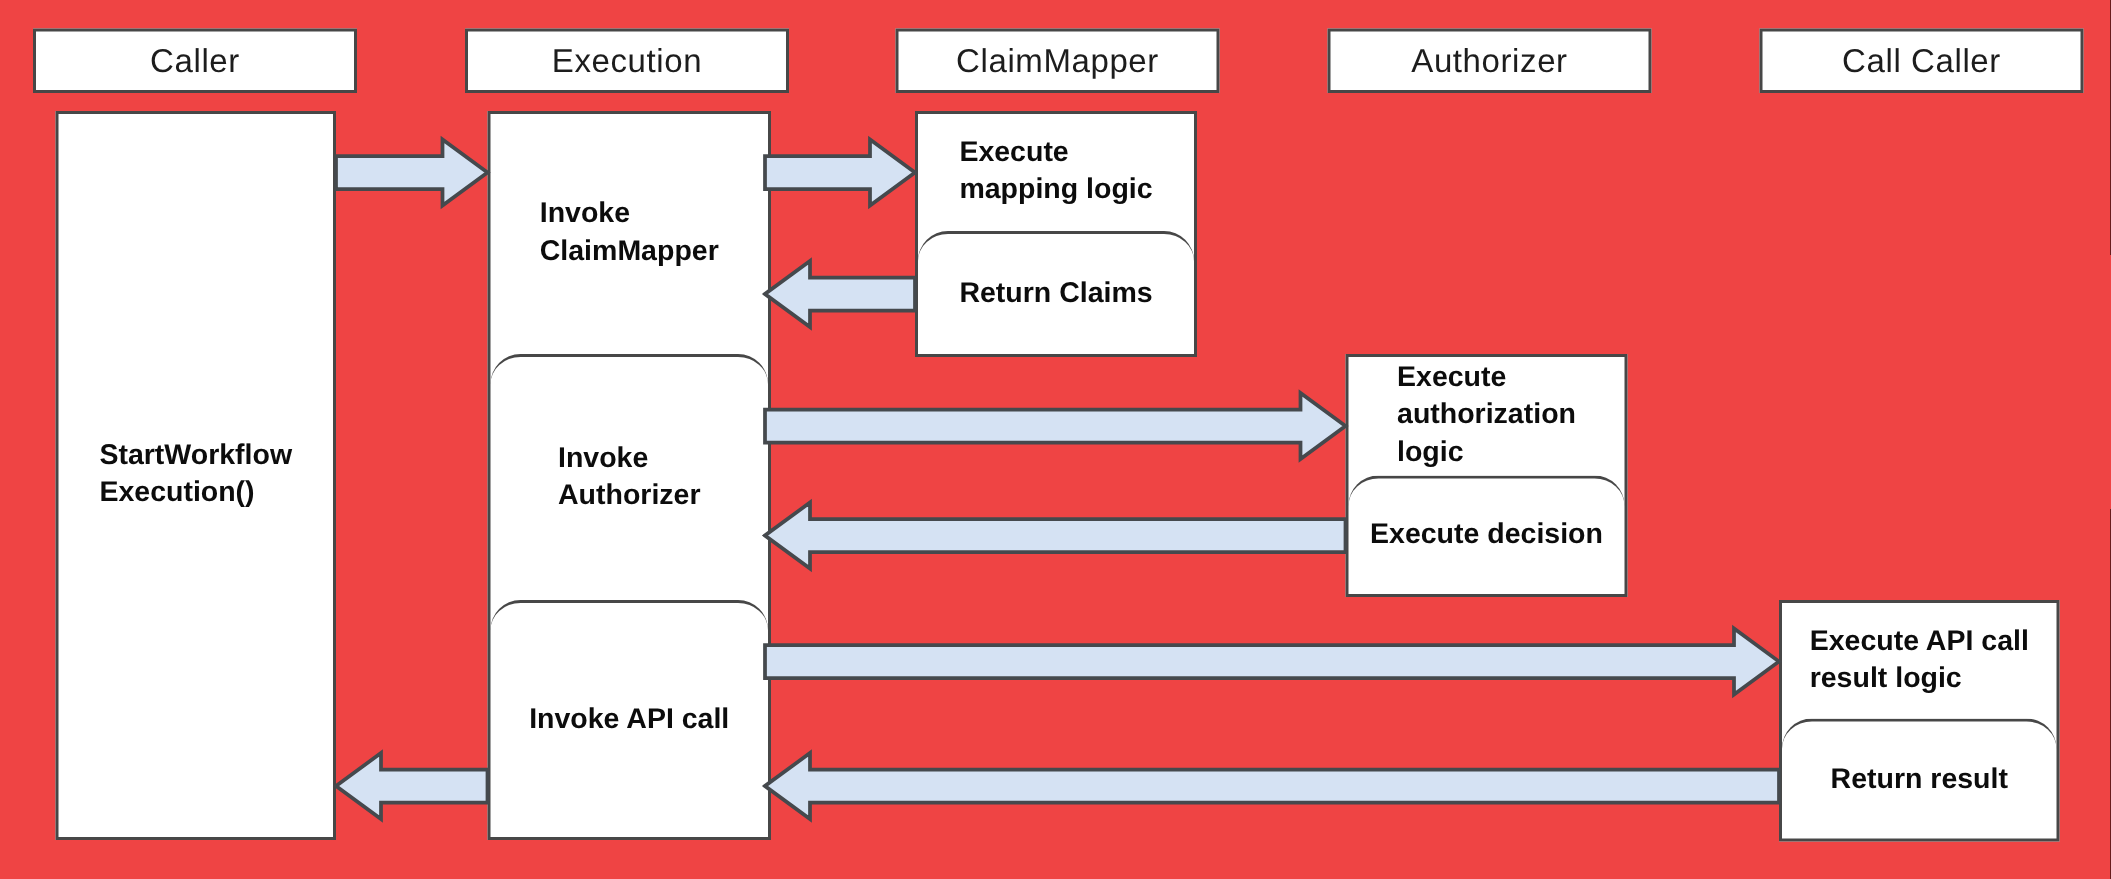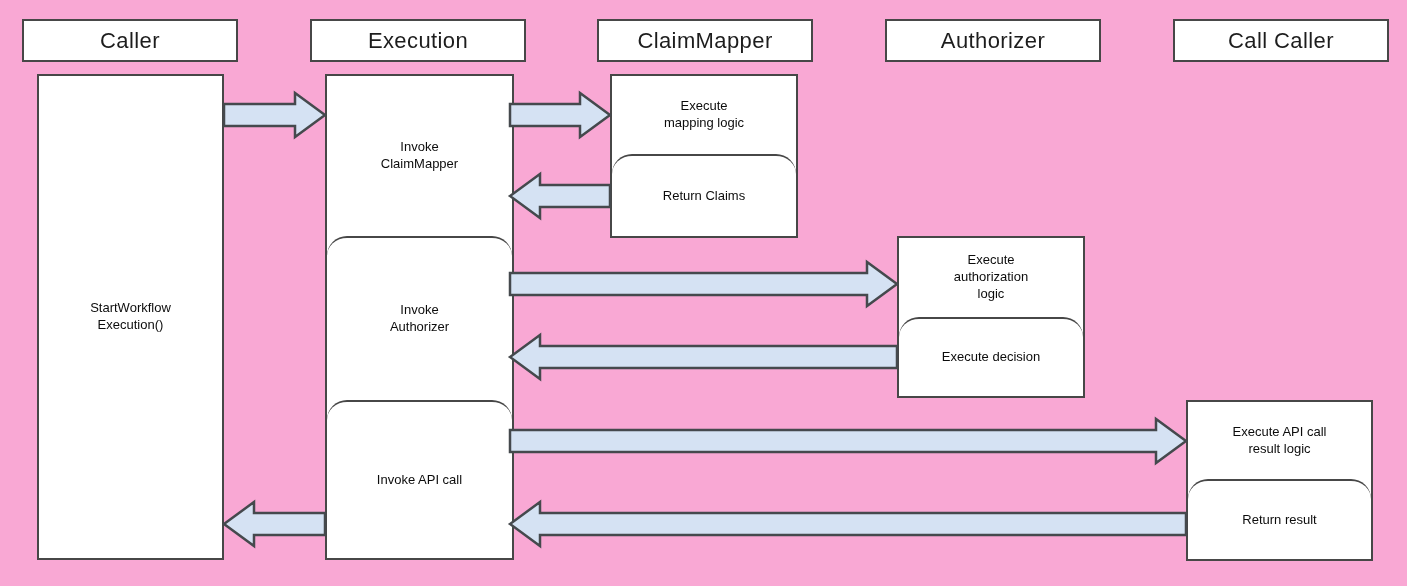--- a/index.html
+++ b/index.html
@@ -5,21 +5,21 @@
   html, body {
     margin: 0;
     padding: 0;
     background: #000000;
     font-family: "Liberation Sans", sans-serif;
   }
   .canvas {
     position: relative;
     width: 1407px;
     height: 586px;
-    background: #f9a8d4;
+    background: #ef4444;
     overflow: hidden;
   }
   
   .hdr {
     position: absolute;
     top: 19px;
     width: 216px;
     height: 43px;
     background: #ffffff;
     border: 2px solid #474747;
@@ -45,25 +45,25 @@
     box-sizing: border-box;
     display: flex;
     align-items: center;
     justify-content: center;
   }
   .sect + .sect {
     border-top: 2px solid #474747;
     border-radius: 20px;
   }
   .lbl {
-    font-size: 13px;
-    font-weight: 400;
+    font-size: 19px;
+    font-weight: 700;
     line-height: 1.3;
     color: #0c0c0c;
-    text-align: center;
+    text-align: left;
     white-space: pre-line;
     padding: 0 8px;
   }
   #arrow-layer {
     position: absolute;
     left: 0;
     top: 0;
     pointer-events: none;
   }
 </style>

